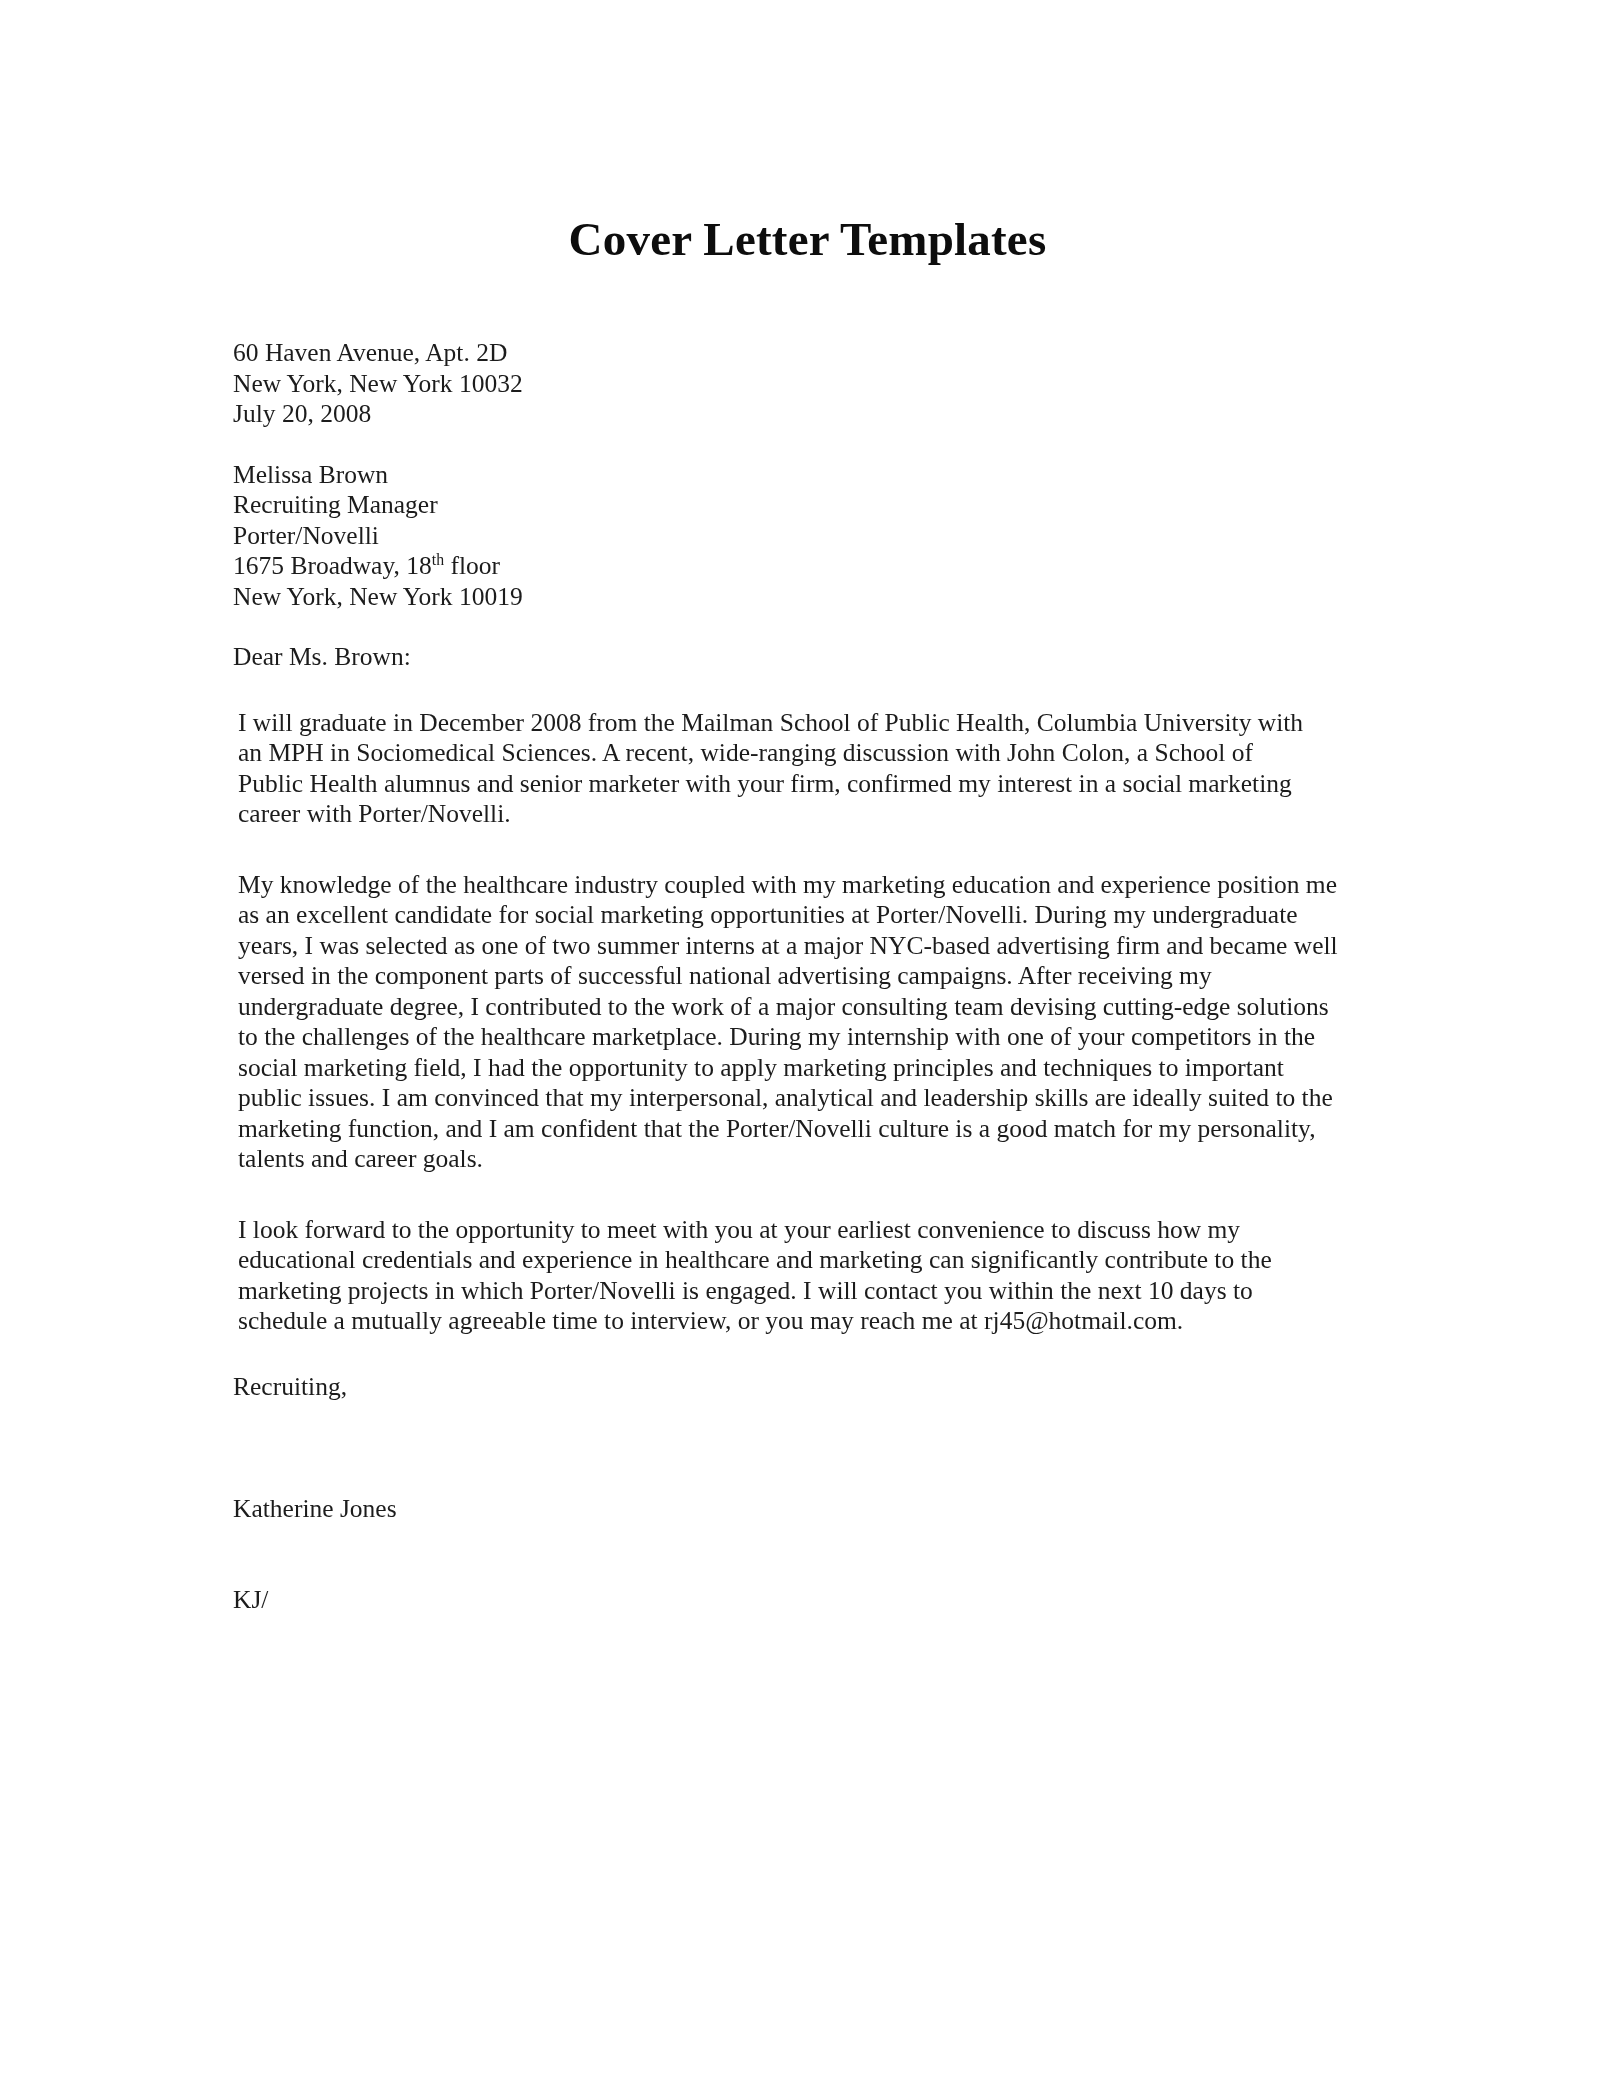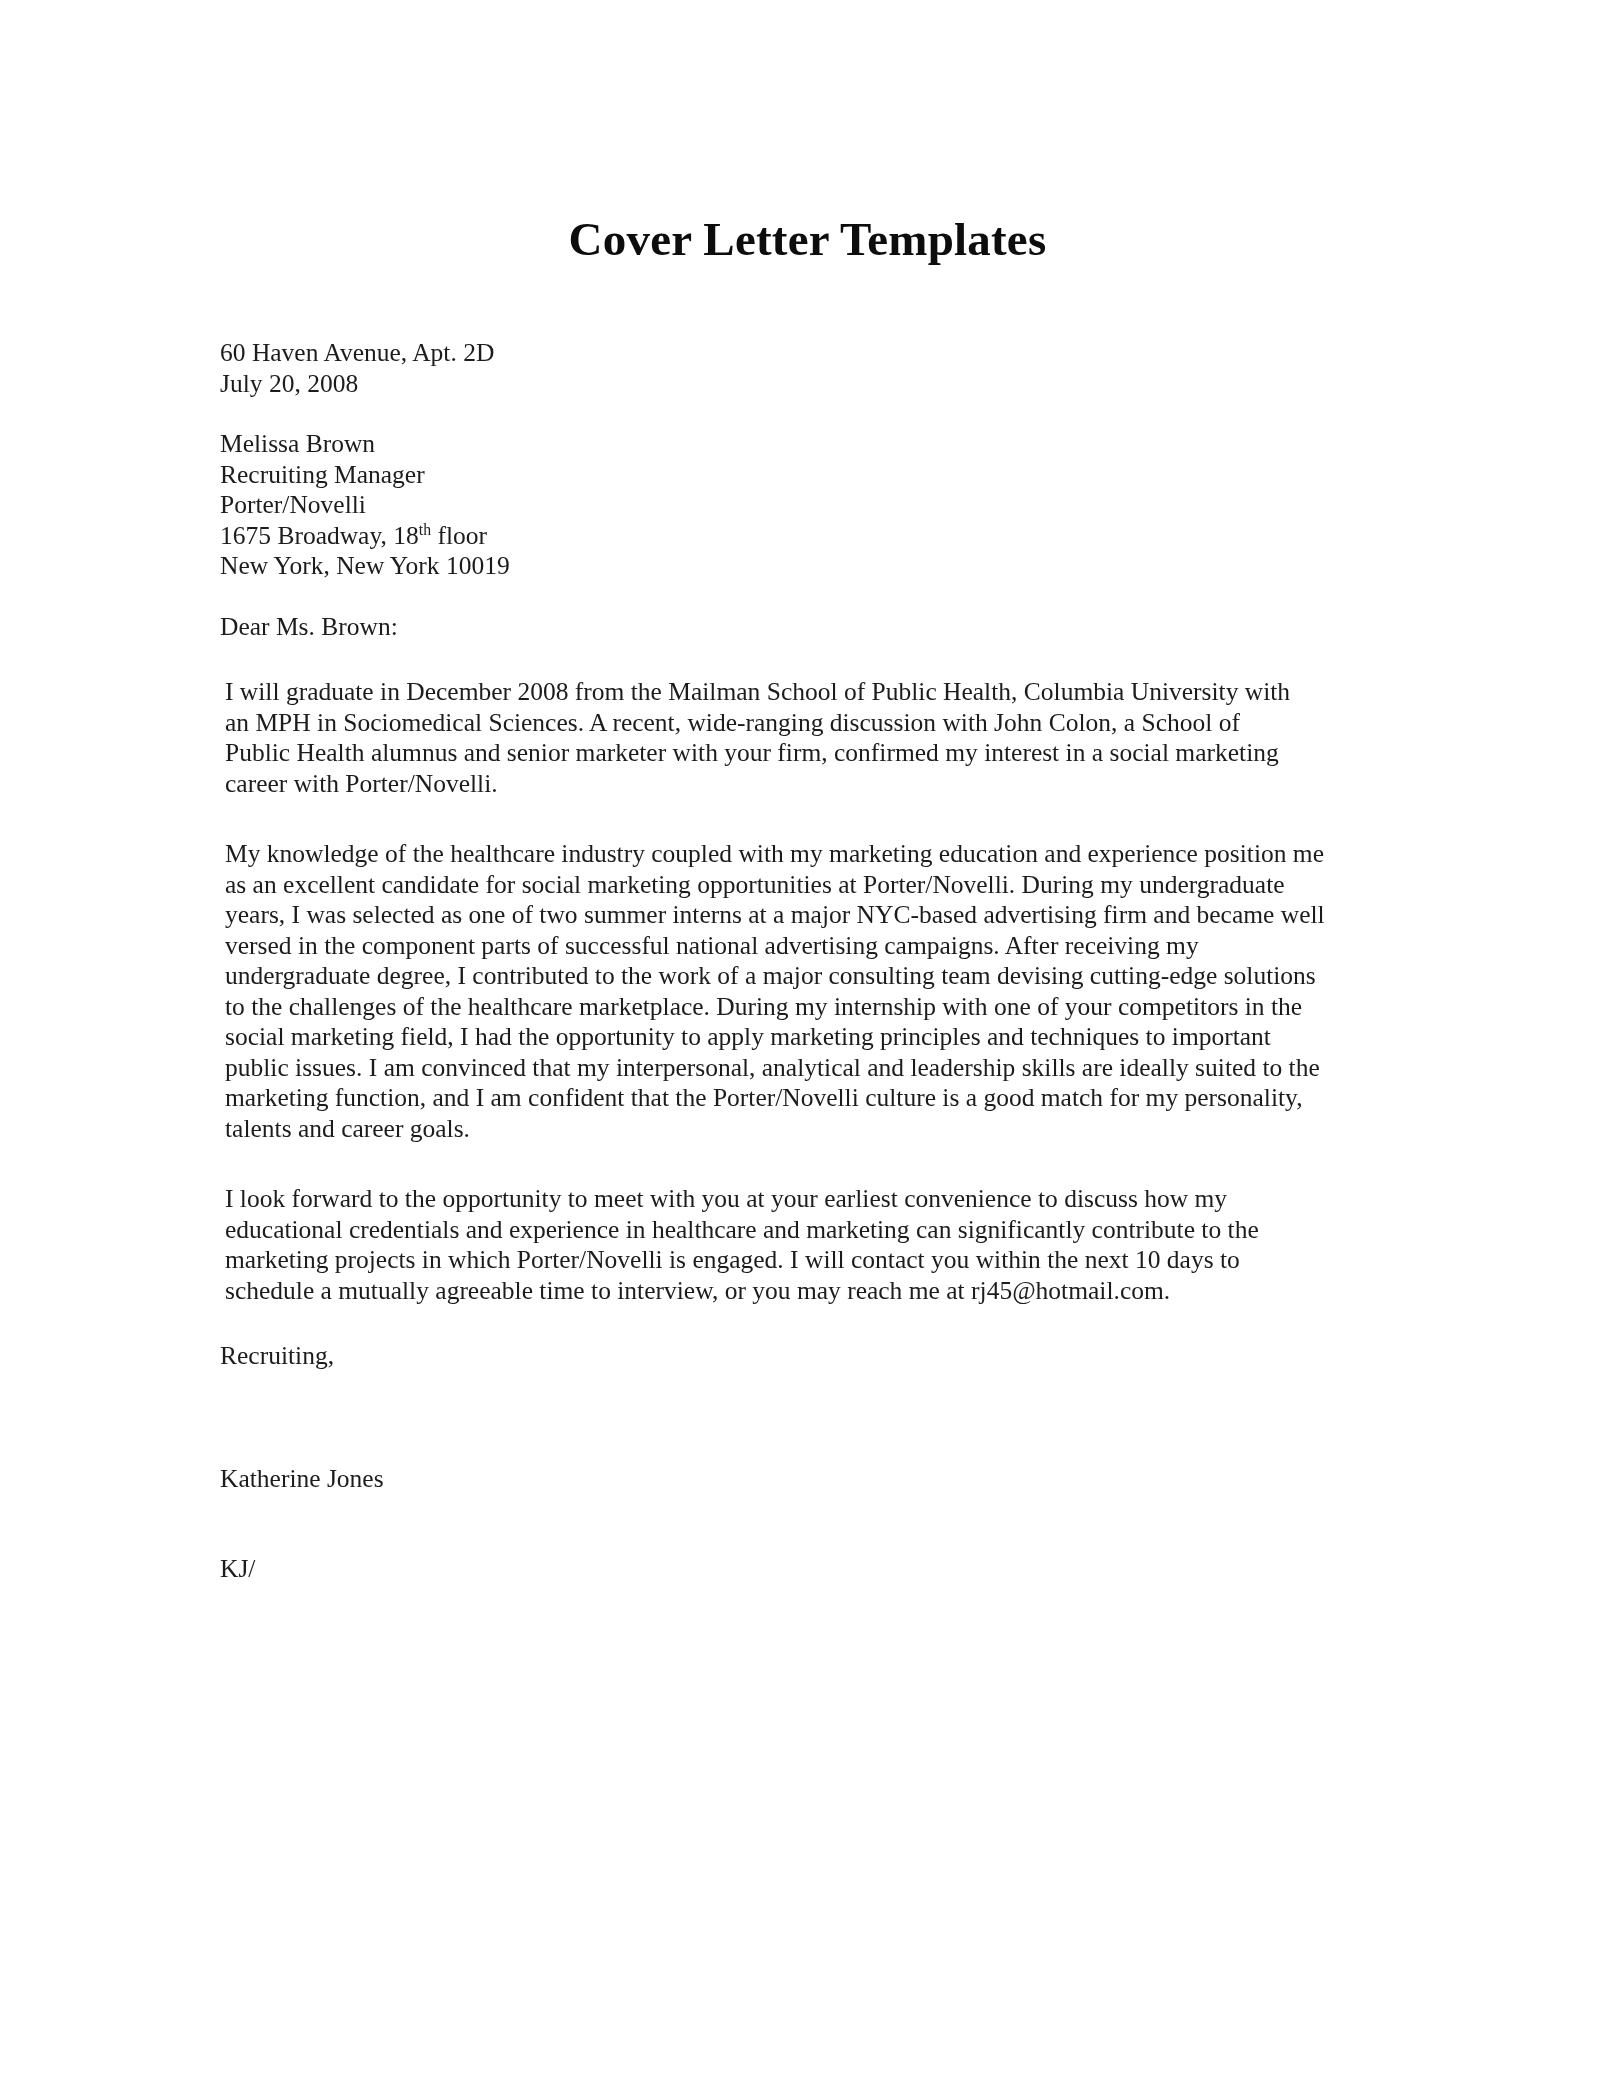--- a/index.html
+++ b/index.html
@@ -31,21 +31,21 @@
     text-align: center;
     font-weight: bold;
     font-size: 47px;
     letter-spacing: 0.2px;
     color: #0d0d0d;
     font-family: "Liberation Serif", "DejaVu Serif", serif;
   }
 
   .letter {
     position: absolute;
-    left: 220px;
+    left: 233px;
     top: 338px;
     width: 1135px;
     font-size: 25.5px;
     line-height: 30.5px;
     color: #1c1c1c;
   }
 
   .block {
     margin: 0;
   }
@@ -83,20 +83,21 @@
 <body>
 
 <div class="page">
 
   <div class="doc-title">Cover Letter Templates</div>
 
   <div class="letter">
 
     <div class="block">
       <span class="line">60 Haven Avenue, Apt. 2D</span>
+      <span class="line">New York, New York 10032</span>
       <span class="line">July 20, 2008</span>
     </div>
 
     <div class="gap-sender"></div>
 
     <div class="block">
       <span class="line">Melissa Brown</span>
       <span class="line">Recruiting Manager</span>
       <span class="line">Porter/Novelli</span>
       <span class="line"><span>1675 Broadway, 18</span><sup>th</sup><span> floor</span></span>

